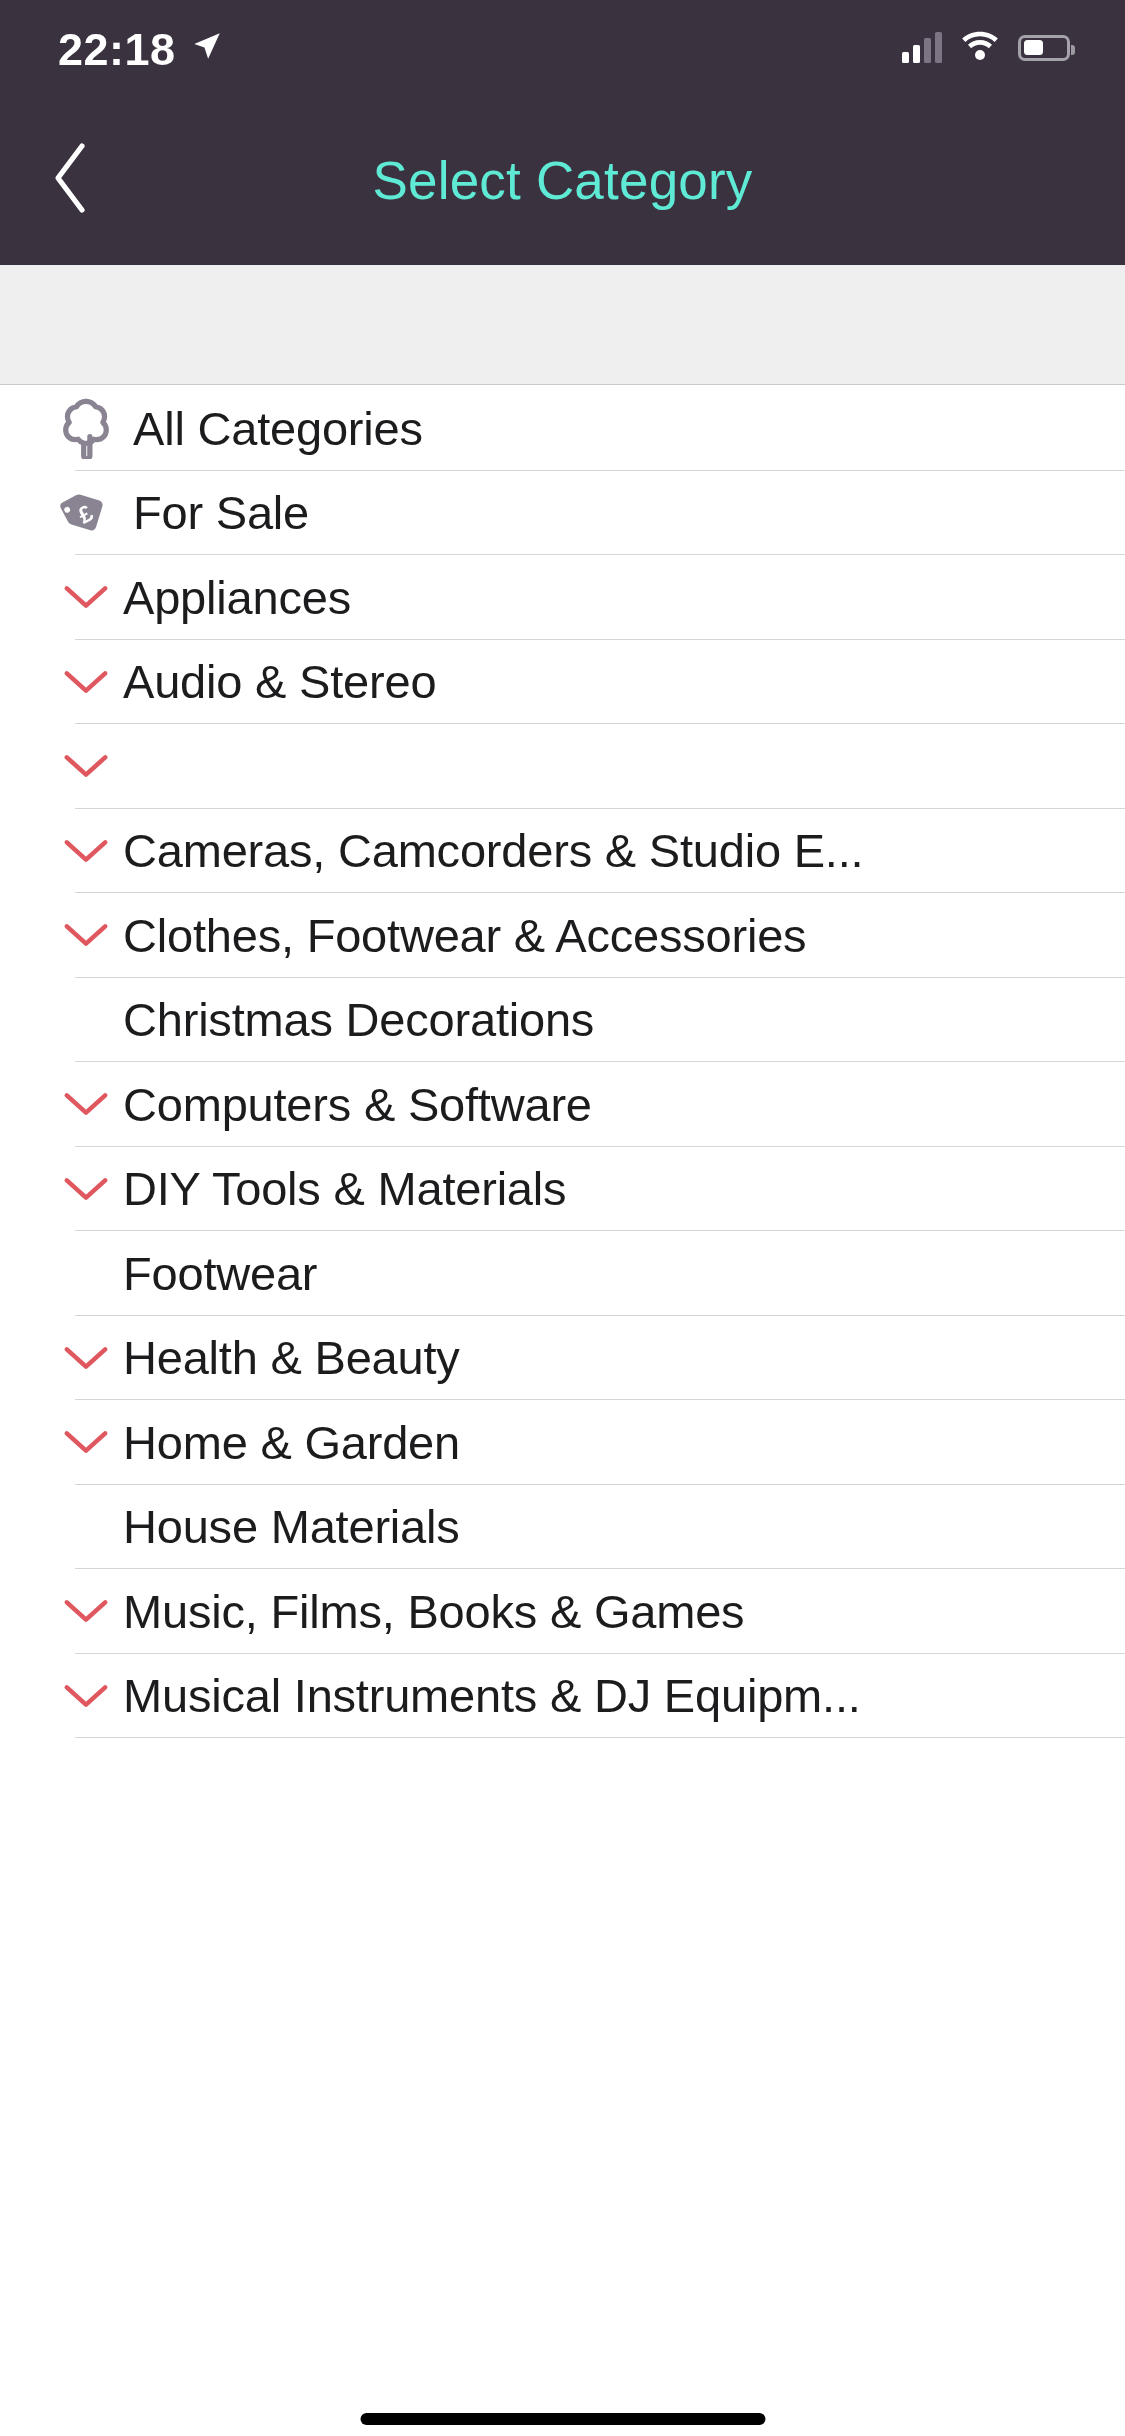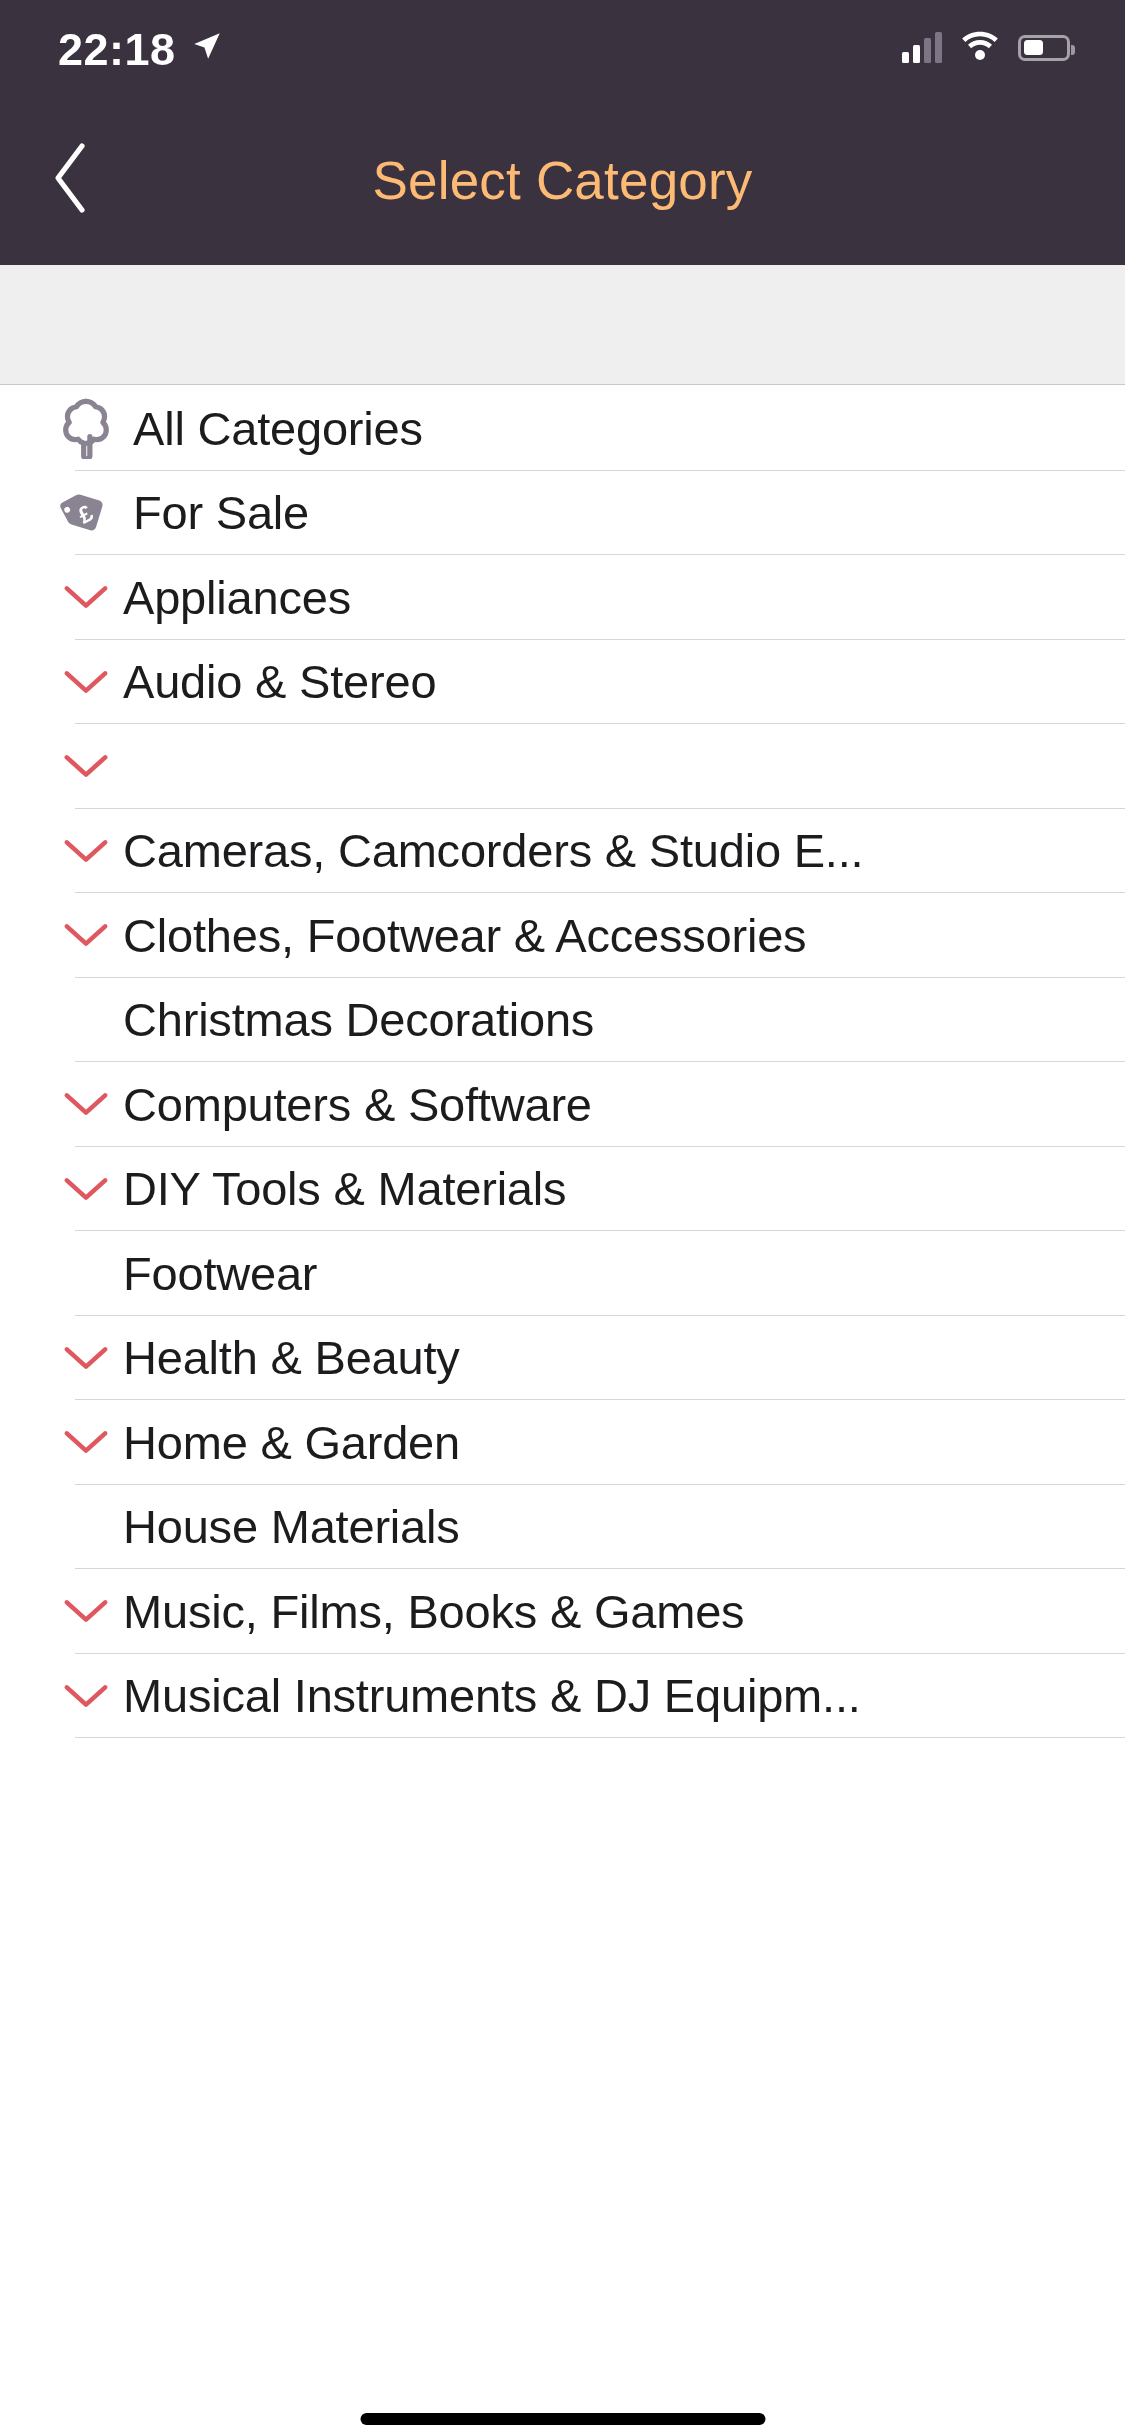--- a/index.html
+++ b/index.html
@@ -70,21 +70,21 @@
     display:flex; align-items:center;
   }
   .back-btn {
     position:absolute; left:0; top:0;
     width:140px; height:170px;
     display:flex; align-items:center; justify-content:center;
     cursor:pointer;
   }
   .nav-title {
     width:1125px; text-align:center;
-    color:#fdba74;
+    color:#5eead4;
     font-size:53px;
     font-weight:400;
     letter-spacing:0.2px;
   }
 
   
   .spacer {
     position:absolute; top:265px; left:0;
     width:1125px; height:120px;
     background:#efeff0;

